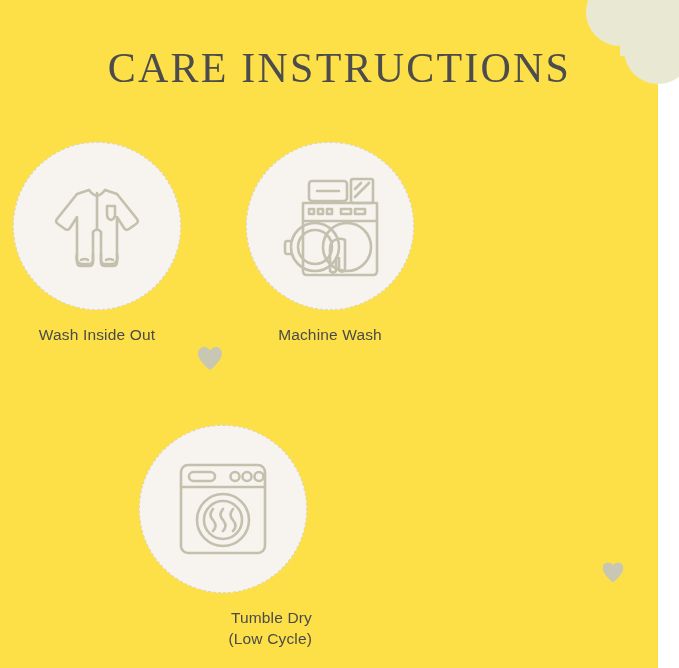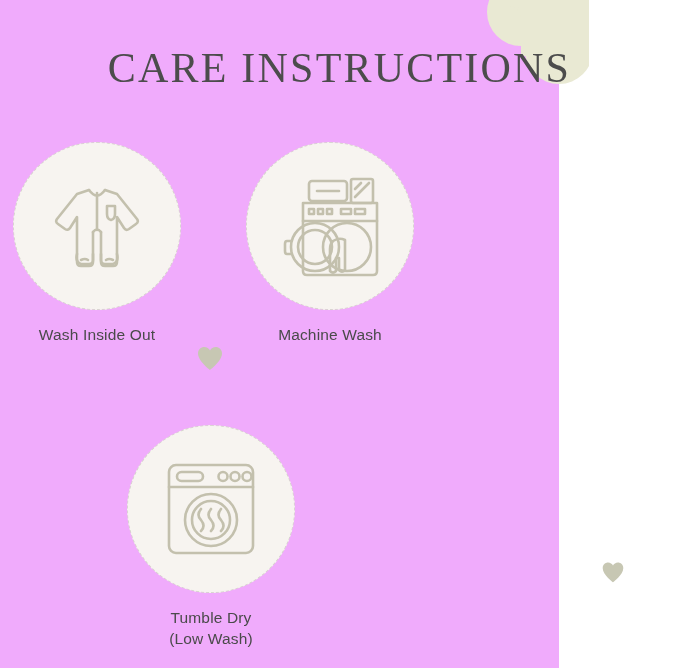--- a/index.html
+++ b/index.html
@@ -12,23 +12,23 @@
     height: 668px;
     position: relative;
     overflow: hidden;
     font-family: "Liberation Sans", sans-serif;
     -webkit-font-smoothing: antialiased;
   }
 
   #canvas {
     position: absolute;
     inset: 0;
-    width: 559px;
+    width: 658px;
     height: 668px;
-    background: #f0abfc;
+    background: #fde047;
   }
 
   
   .corner-blob {
     position: absolute;
     top: -34px;
     right: -30px;
     width: 130px;
     height: 130px;
     pointer-events: none;
@@ -82,21 +82,21 @@
   }
   .icon-label .sub {
     display: block;
   }
 
   
   #cell-wash-inside-out { left: 8px;   top: 142px; }
   #cell-machine-wash    { left: 241px; top: 142px; }
   #cell-air-dry         { left: 451px; top: 142px; }
   
-  #cell-tumble-dry      { left: 122px; top: 425px; }
+  #cell-tumble-dry      { left: 134px; top: 425px; text-align: right; }
   #cell-do-not-bleach   { left: 336px; top: 425px; }
 
   
   .heart {
     position: absolute;
     pointer-events: none;
   }
   #heart-divider { left: 196px; top: 344px; }
   #heart-accent  { left: 601px; top: 560px; }
 </style>
@@ -202,21 +202,21 @@
           <circle cx="56" cy="67" r="19"></circle>
 
           <path d="M46 56 q-5 6 0 11 q5 6 0 11"></path>
           <path d="M56 56 q-5 6 0 11 q5 6 0 11"></path>
           <path d="M66 56 q-5 6 0 11 q5 6 0 11"></path>
         </g>
       </svg>
     </div>
     <div class="icon-label">
       <span>Tumble Dry</span>
-      <span class="sub">(Low Wash)</span>
+      <span class="sub">(Low Cycle)</span>
     </div>
   </div>
 
 
   <svg class="heart" id="heart-divider" width="28" height="28" viewBox="0 0 28 28" aria-hidden="true">
     <path d="M14 26 C14 26 2 17 2 9.5 C2 5.5 5 3 8.3 3 C10.8 3 13 4.6 14 6.4 C15 4.6 17.2 3 19.7 3 C23 3 26 5.5 26 9.5 C26 17 14 26 14 26 Z" fill="#c7c7b3"></path>
   </svg>
 
   <svg class="heart" id="heart-accent" width="24" height="24" viewBox="0 0 28 28" aria-hidden="true">
     <path d="M14 26 C14 26 2 17 2 9.5 C2 5.5 5 3 8.3 3 C10.8 3 13 4.6 14 6.4 C15 4.6 17.2 3 19.7 3 C23 3 26 5.5 26 9.5 C26 17 14 26 14 26 Z" fill="#c7c7b3"></path>

